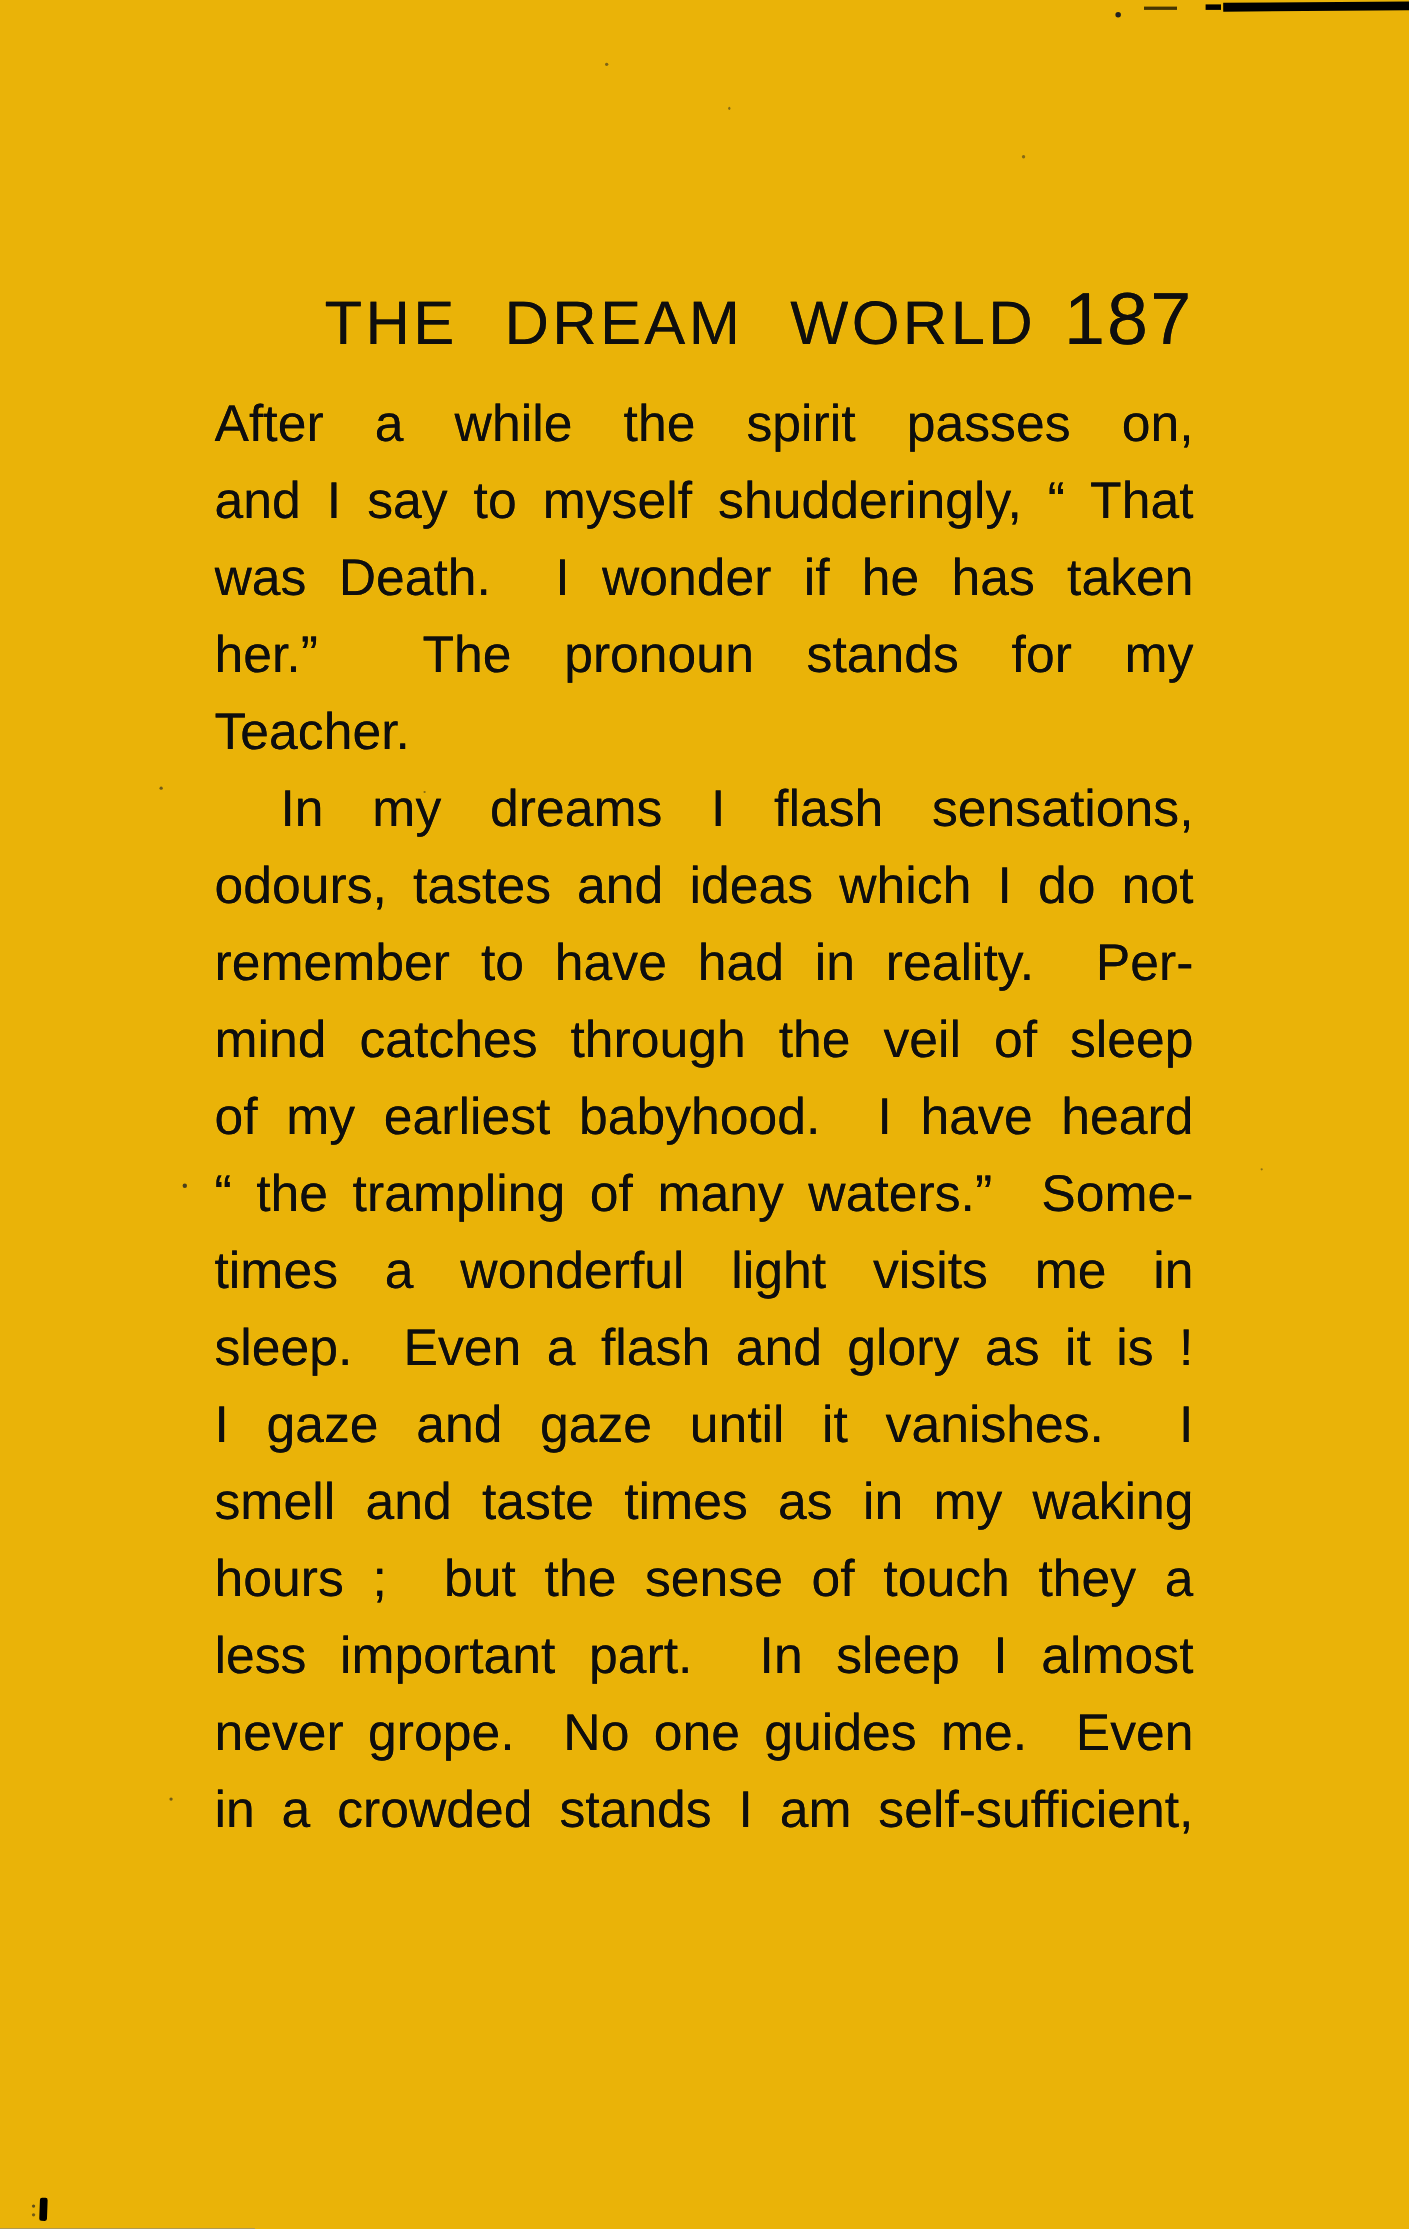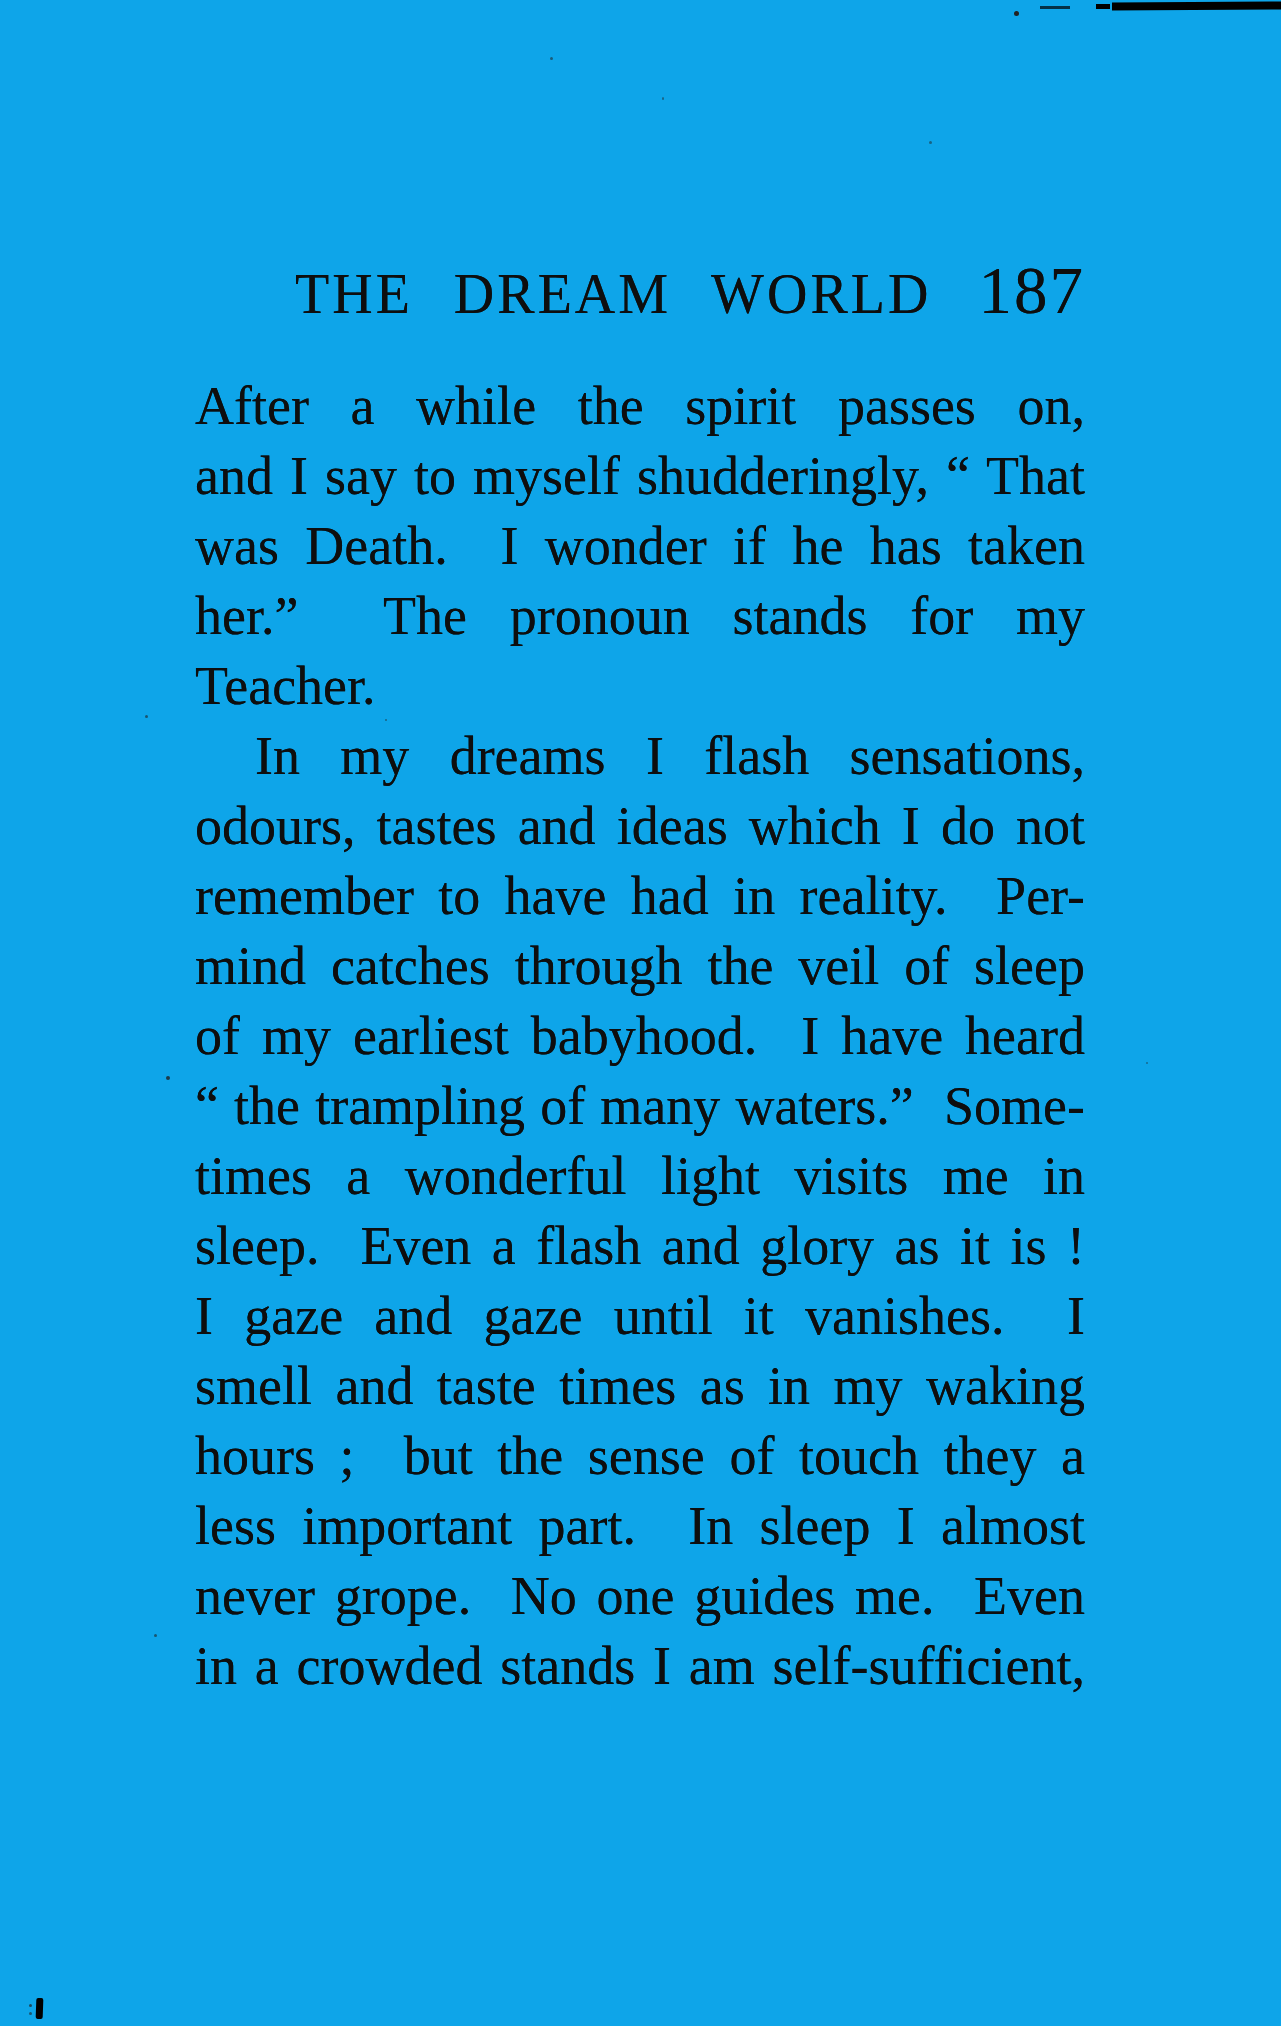--- a/index.html
+++ b/index.html
@@ -1,21 +1,21 @@
 <!DOCTYPE html>
 <html><head>
 <meta charset="utf-8">
 <style>
   html,body{margin:0;padding:0;background:#888;}
   .page{
     position:relative;
     width:1281px;height:2026px;
-    background:#0ea5e9;
+    background:#eab308;
     overflow:hidden;
-    font-family:Liberation Serif, serif;
+    font-family:Liberation Sans, sans-serif;
     color:#0e0e0e;
   }
   
   .header{
     position:absolute;
     top:252px;left:195px;width:890px;
     display:flex;justify-content:space-between;align-items:baseline;
     padding-left:100px;box-sizing:border-box;
   }
   .header .title{
@@ -26,22 +26,22 @@
     text-shadow:0 0 .6px rgba(0,0,0,.75);
   }
   .header .pagenum{
     font-size:67px;
     letter-spacing:2px;
     text-shadow:0 0 .6px rgba(0,0,0,.75);
   }
   
   .text-block{
     position:absolute;
-    top:371px;left:195px;width:890px;
-    font-size:54px;
+    top:350px;left:195px;width:890px;
+    font-size:47px;
     line-height:70px;
     text-shadow:0 0 .6px rgba(0,0,0,.8);
   }
   .paragraph{margin:0;}
   .line{
     height:70px;
     text-align:justify;
     text-align-last:justify;
     -moz-text-align-last:justify;
     white-space:pre-wrap;

